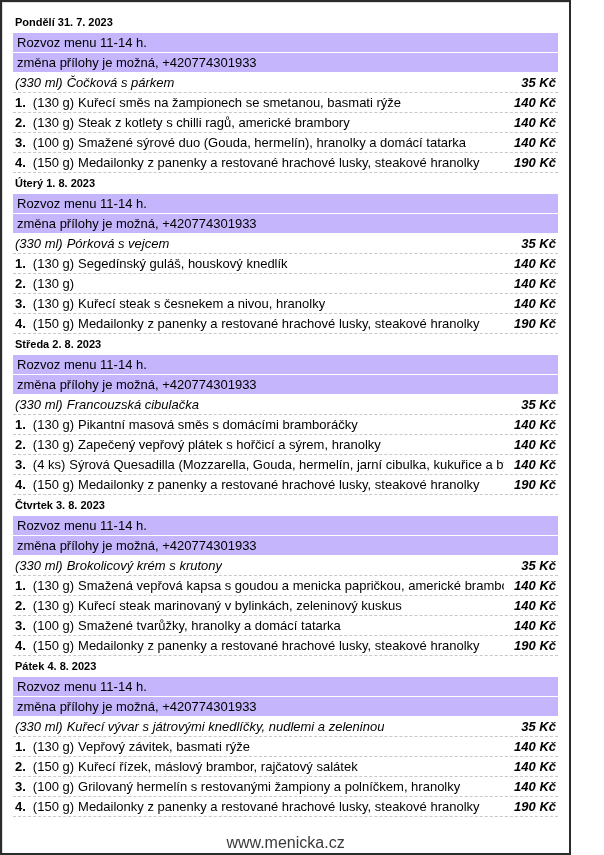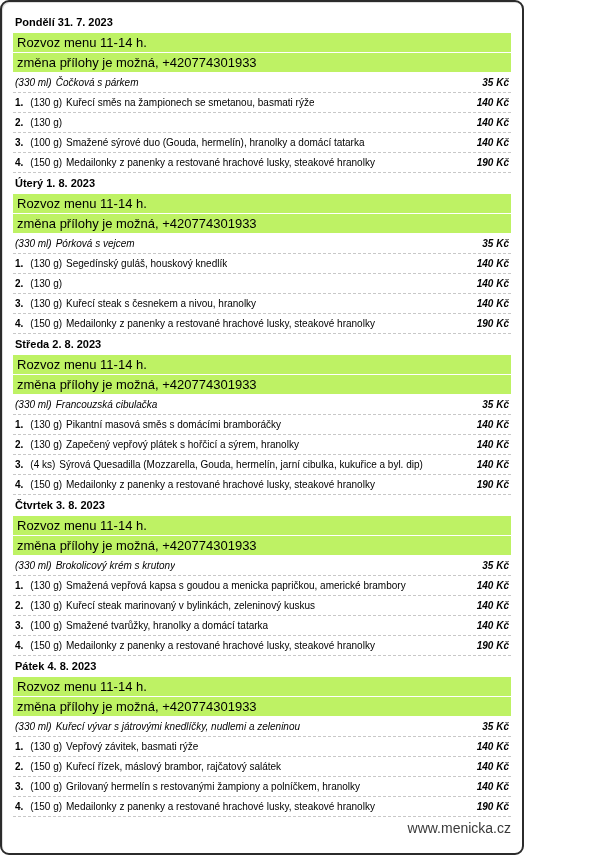--- a/index.html
+++ b/index.html
@@ -5,51 +5,51 @@
   html, body {
     margin: 0;
     padding: 0;
     background: #ffffff;
     font-family: "Liberation Sans", sans-serif;
     color: #000000;
   }
   .page {
     position: relative;
     box-sizing: border-box;
-    width: 524px;
+    width: 571px;
     height: 855px;
     background: #ffffff;
     border: 2px solid #2b2b2b;
-    border-radius: 9px;
+    border-radius: 0;
     box-shadow: inset 1px 1px 0 #dddddd;
     padding: 10px 11px 4px 11px;
     overflow: hidden;
   }
   .day { margin: 0; }
   .day-heading {
     font-size: 11px;
     line-height: 12px;
     font-weight: 700;
     padding: 4px 2px 5px 2px;
     color: #000000;
   }
   .note-row {
-    background: #bef264;
+    background: #c4b5fd;
     font-size: 13px;
     height: 19px;
     line-height: 19px;
     padding: 0 4px;
     margin-bottom: 1px;
     white-space: nowrap;
     overflow: hidden;
   }
   .soup-row, .item-row {
     display: flex;
     align-items: center;
-    font-size: 10px;
+    font-size: 13px;
     height: 19px;
     line-height: 19px;
     border-bottom: 1px dashed #c8c8c8;
     padding: 0 2px;
     white-space: nowrap;
     overflow: hidden;
   }
   .soup-row { font-style: italic; }
   .num {
     font-weight: 700;
@@ -59,23 +59,23 @@
   .portion { margin-right: 4px; flex: 0 0 auto; }
   .dish { flex: 0 1 auto; overflow: hidden; }
   .price {
     font-weight: 700;
     margin-left: auto;
     padding-left: 10px;
     flex: 0 0 auto;
     font-style: italic;
   }
   .footer {
-    margin-top: 5px;
-    text-align: right;
-    font-size: 14px;
+    margin-top: 20px;
+    text-align: center;
+    font-size: 16px;
     line-height: 12px;
     color: #3a3a3a;
   }
   .footer-link { color: #3a3a3a; text-decoration: none; cursor: pointer; }
 </style>
 </head>
 <body>
 
 <div class="page">
 
@@ -95,20 +95,21 @@
         <div class="item-row">
           <span class="num">1.</span>
           <span class="portion">(130 g)</span>
           <span class="dish">Kuřecí směs na žampionech se smetanou, basmati rýže</span>
           <span class="price">140 Kč</span>
         </div>
 
         <div class="item-row">
           <span class="num">2.</span>
           <span class="portion">(130 g)</span>
+          <span class="dish">Steak z kotlety s chilli ragů, americké brambory</span>
           <span class="price">140 Kč</span>
         </div>
 
         <div class="item-row">
           <span class="num">3.</span>
           <span class="portion">(100 g)</span>
           <span class="dish">Smažené sýrové duo (Gouda, hermelín), hranolky a domácí tatarka</span>
           <span class="price">140 Kč</span>
         </div>
 

